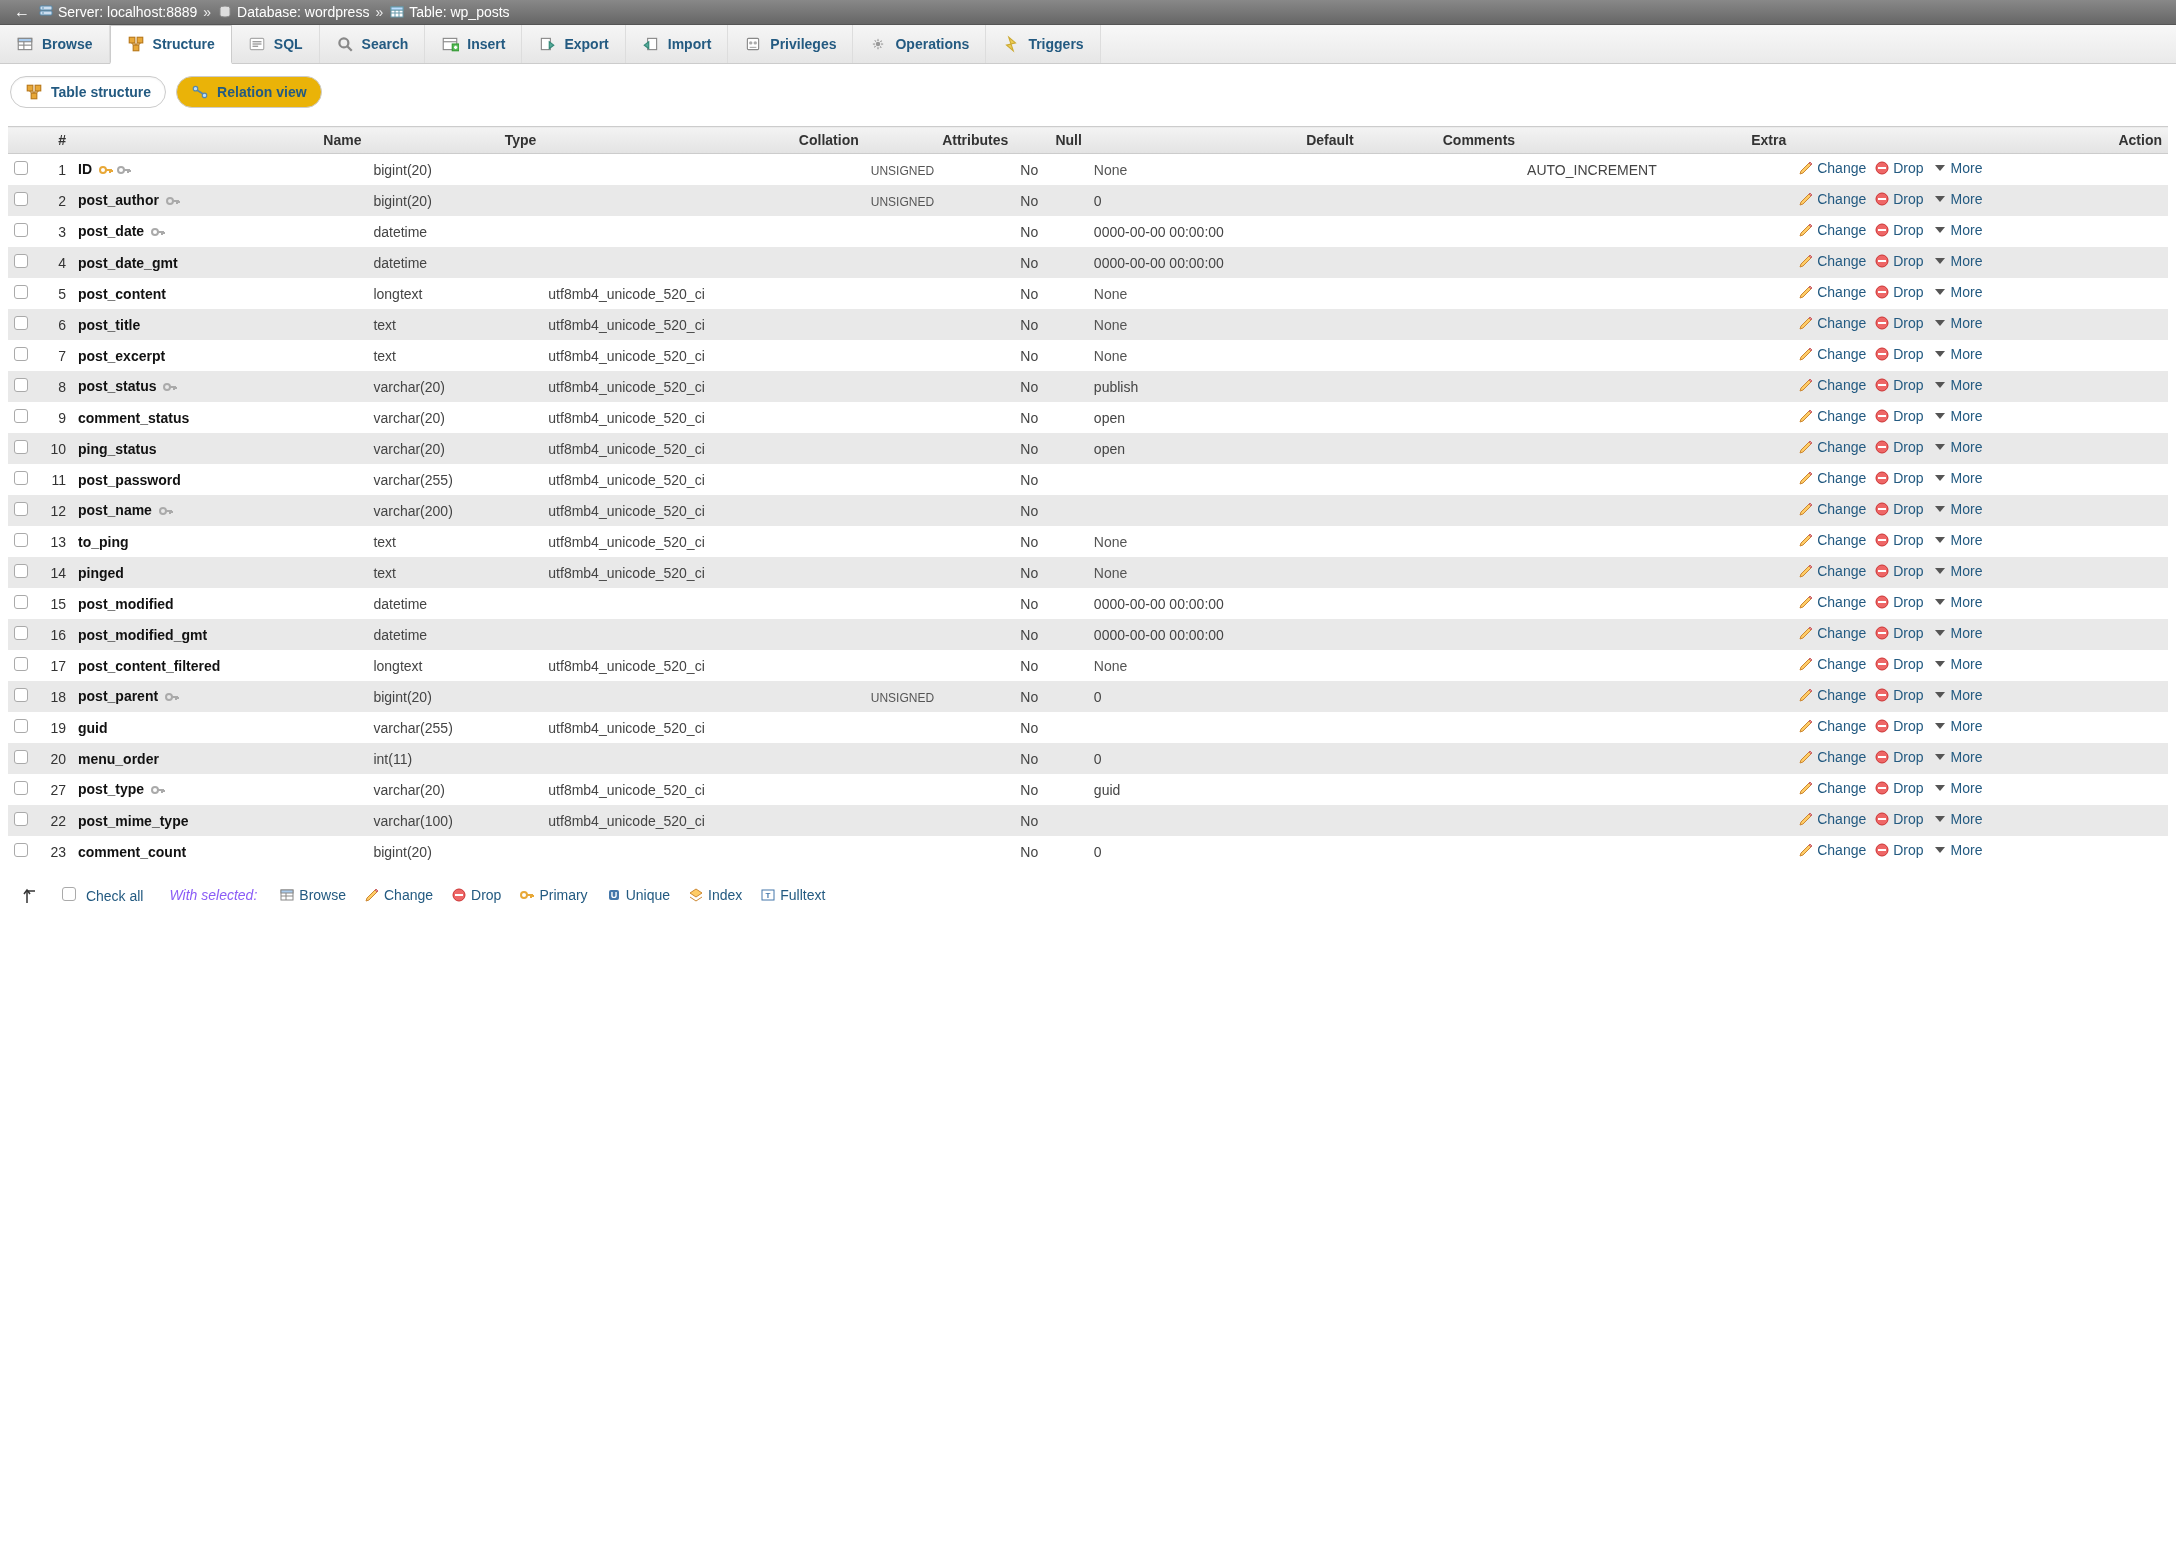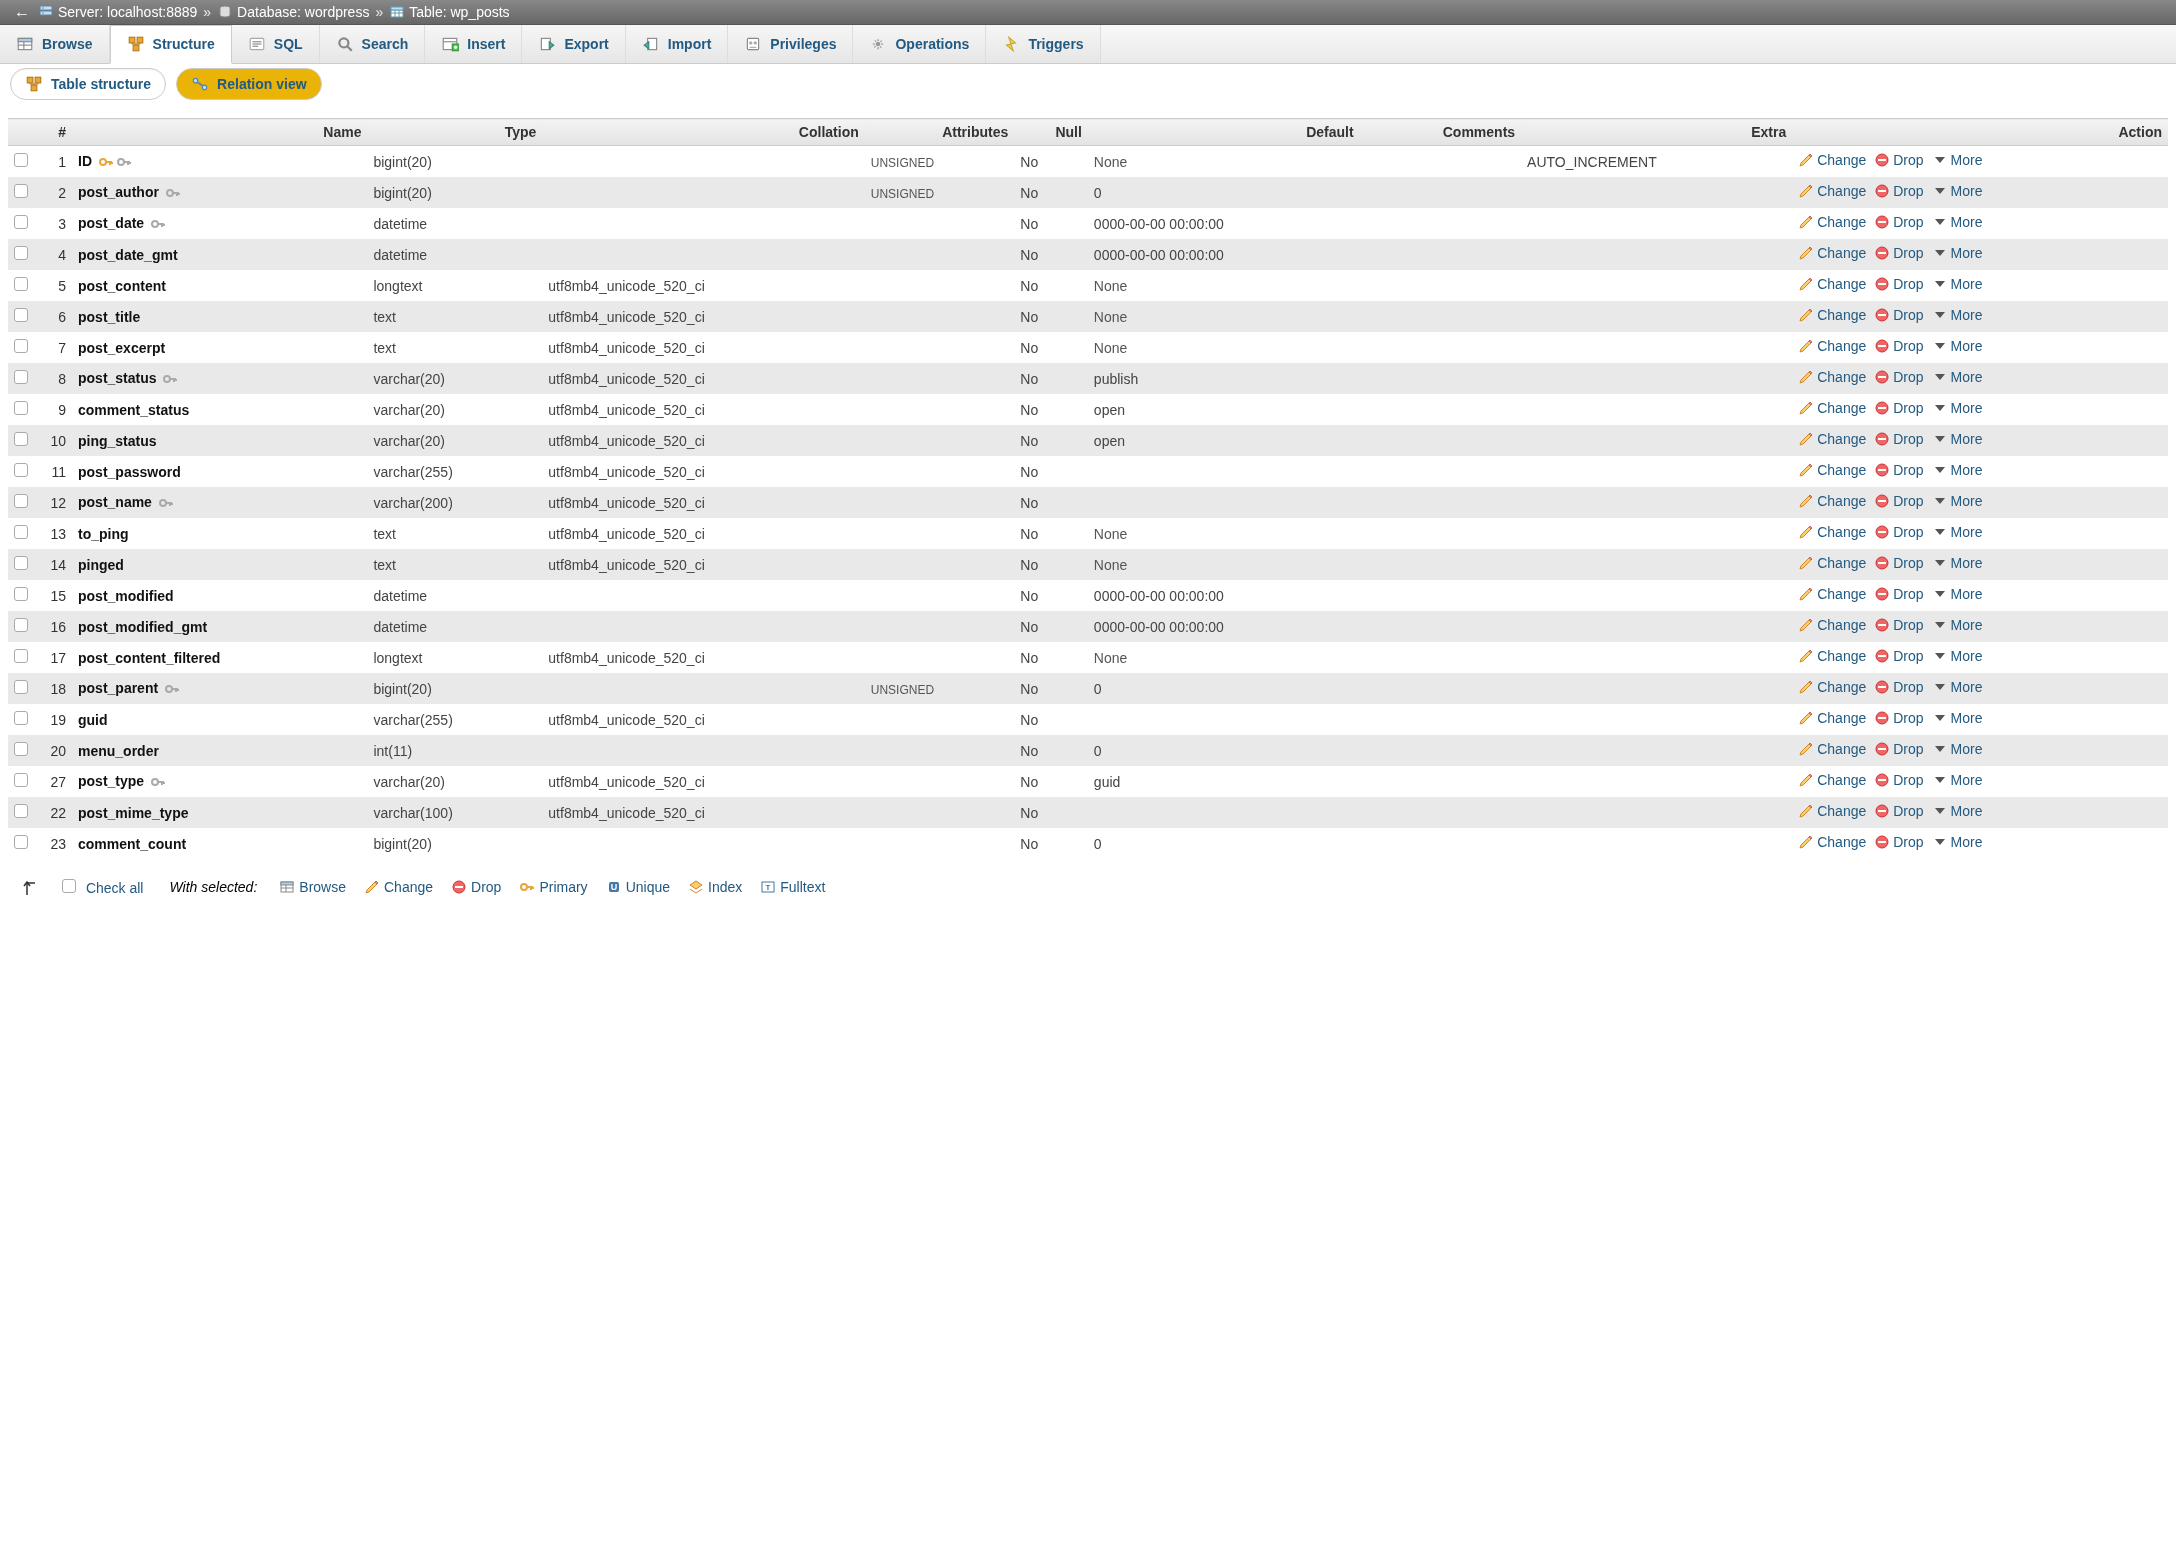--- a/index.html
+++ b/index.html
@@ -60,21 +60,21 @@
     border-bottom: 2px solid #fff;
     margin-bottom: -1px;
     border-top: 1px solid #ccc;
     border-left: 1px solid #ccc;
     border-right: 1px solid #ccc;
   }
   .topmenu .tab .ticon { width: 18px; height: 18px; margin-right: 8px; }
   
   .subtabs {
     display: flex;
-    padding: 4px 10px 10px 10px;
+    padding: 12px 10px 10px 10px;
     gap: 10px;
   }
   .subtabs .pill {
     display: inline-flex;
     align-items: center;
     border: 1px solid #ccc;
     border-radius: 16px;
     padding: 6px 14px;
     color: #235a81;
     font-weight: bold;
@@ -135,21 +135,21 @@
     display: flex;
     align-items: center;
     padding: 10px 12px 14px 18px;
     gap: 18px;
     font-size: 14px;
   }
   .tablefooter .arrow-up {
     width: 26px; height: 20px;
   }
   .tablefooter input[type=checkbox] { margin-right: 6px; }
-  .tablefooter .withsel { font-style: italic; color: #000000; margin-left: 8px; margin-right: 4px;}
+  .tablefooter .withsel { font-style: italic; color: #8b5cf6; margin-left: 8px; margin-right: 4px;}
   .tablefooter .flink {
     color: #235a81;
     cursor: pointer;
     display: inline-flex;
     align-items: center;
   }
   .tablefooter .flink .ficon { width: 16px; height: 16px; margin-right: 4px; }
   label.checklbl { color:#235a81; cursor:pointer; }
   input[type=checkbox]{
     width:14px;height:14px; border:1px solid #aaa; border-radius:3px;

